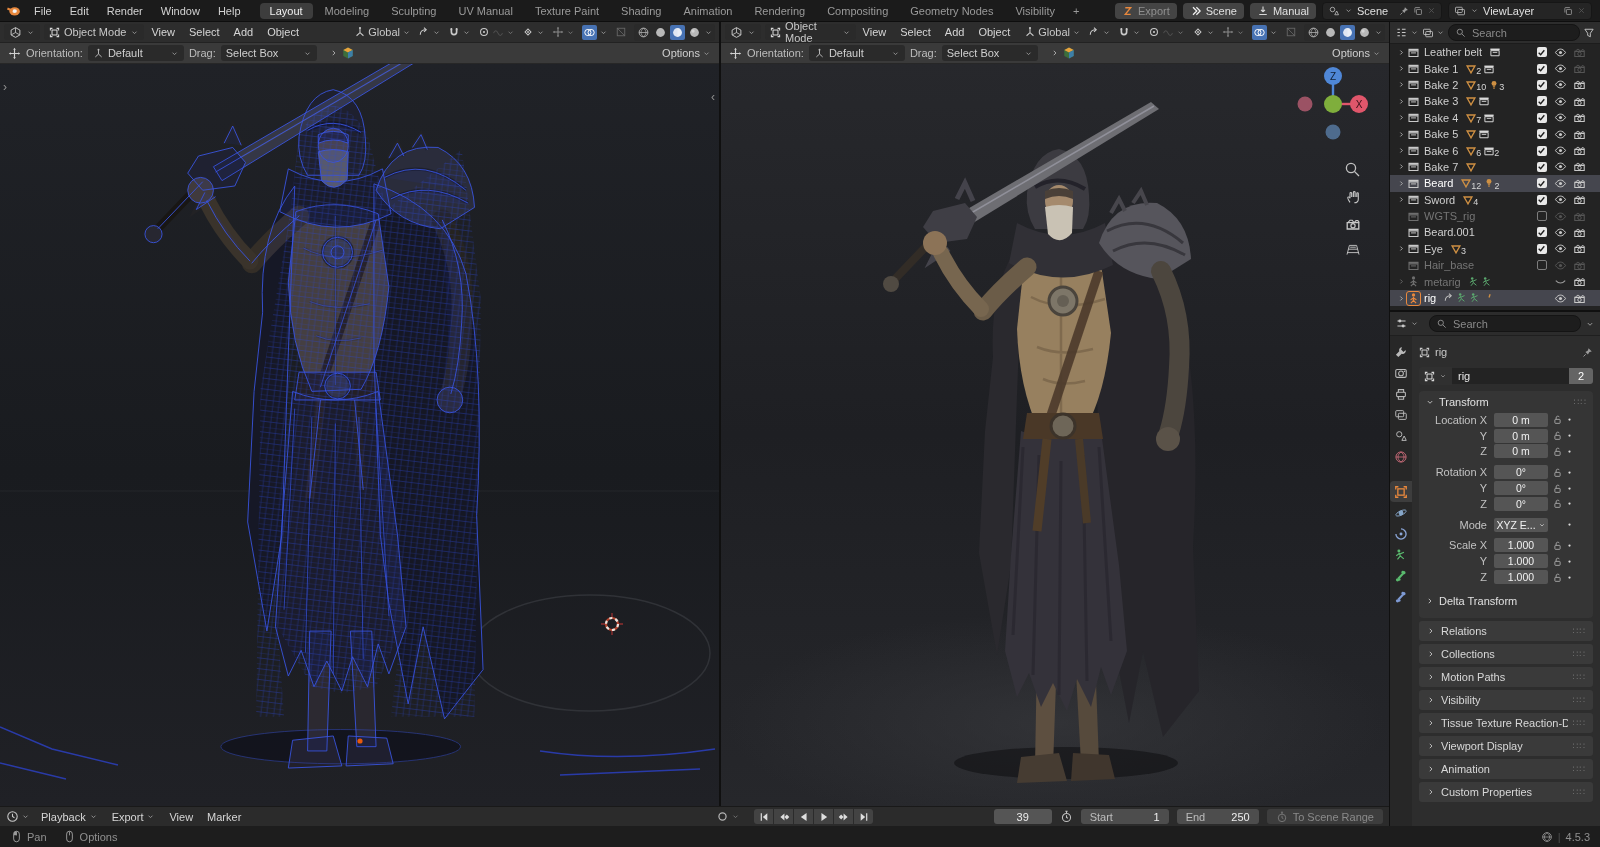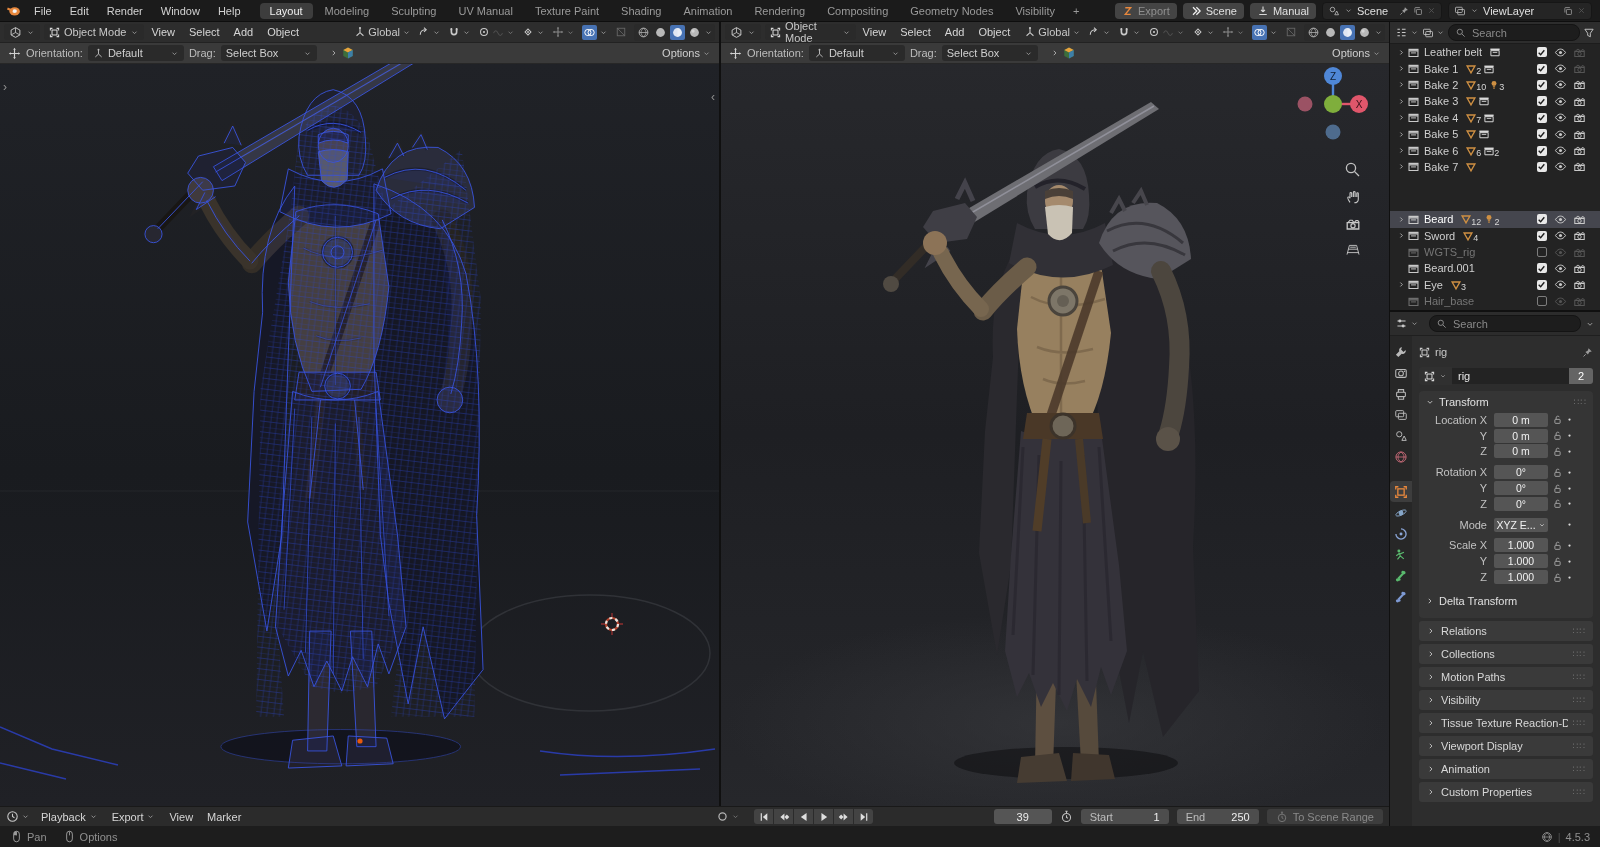--- a/index.html
+++ b/index.html
@@ -38,21 +38,21 @@
         display:flex;align-items:center;justify-content:center;color:#d8d8d8;}
   .tbtn.active{background:#4772b3;border-color:#4772b3;color:#fff;}
   .edge-chev{position:absolute;color:#8f8f8f;z-index:4;font-size:12px;}
   
   #outliner{left:1390px;top:22px;width:210px;height:288px;background:#232323;overflow:hidden;}
   .out-h{height:22px;background:#2d2d2d;display:flex;align-items:center;gap:3px;padding:0 5px;border-bottom:1px solid #1c1c1c;box-sizing:border-box;}
   .srch{flex:1;height:15px;background:#1d1d1d;border:1px solid #141414;border-radius:8px;display:flex;align-items:center;gap:4px;padding:0 6px;color:#9a9a9a;}
   .srch input{background:transparent;border:none;outline:none;color:#cfcfcf;font-size:11px;width:100%;font-family:inherit;}
   .srch input::placeholder{color:#8a8a8a;}
   .orow{height:16.4px;display:flex;align-items:center;padding-left:5px;white-space:nowrap;}
-  .orow.sel{background:#45464e;margin-top:36px;}
+  .orow.sel{background:#45464e;}
   .oname{margin-left:4px;color:#cfcfcf;}
   .orow.sel .oname{color:#fff;}
   .oname.dim{color:#757575;}
   .obadges{display:flex;align-items:center;margin-left:7px;gap:1px;}
   .bcount{font-size:9px;color:#d5d5d5;margin:5px 1px 0 -2px;}
   .otoggles{margin-left:auto;display:flex;align-items:center;padding-right:11px;}
   .otoggles > *{width:19px;display:flex;justify-content:center;}
   .chk{width:10px;height:10px;border-radius:2px;background:#e8e8e8;display:flex;align-items:center;justify-content:center;}
   .chk.off{background:transparent;border:1px solid #7d7d7d;width:8px;height:8px;}
   

